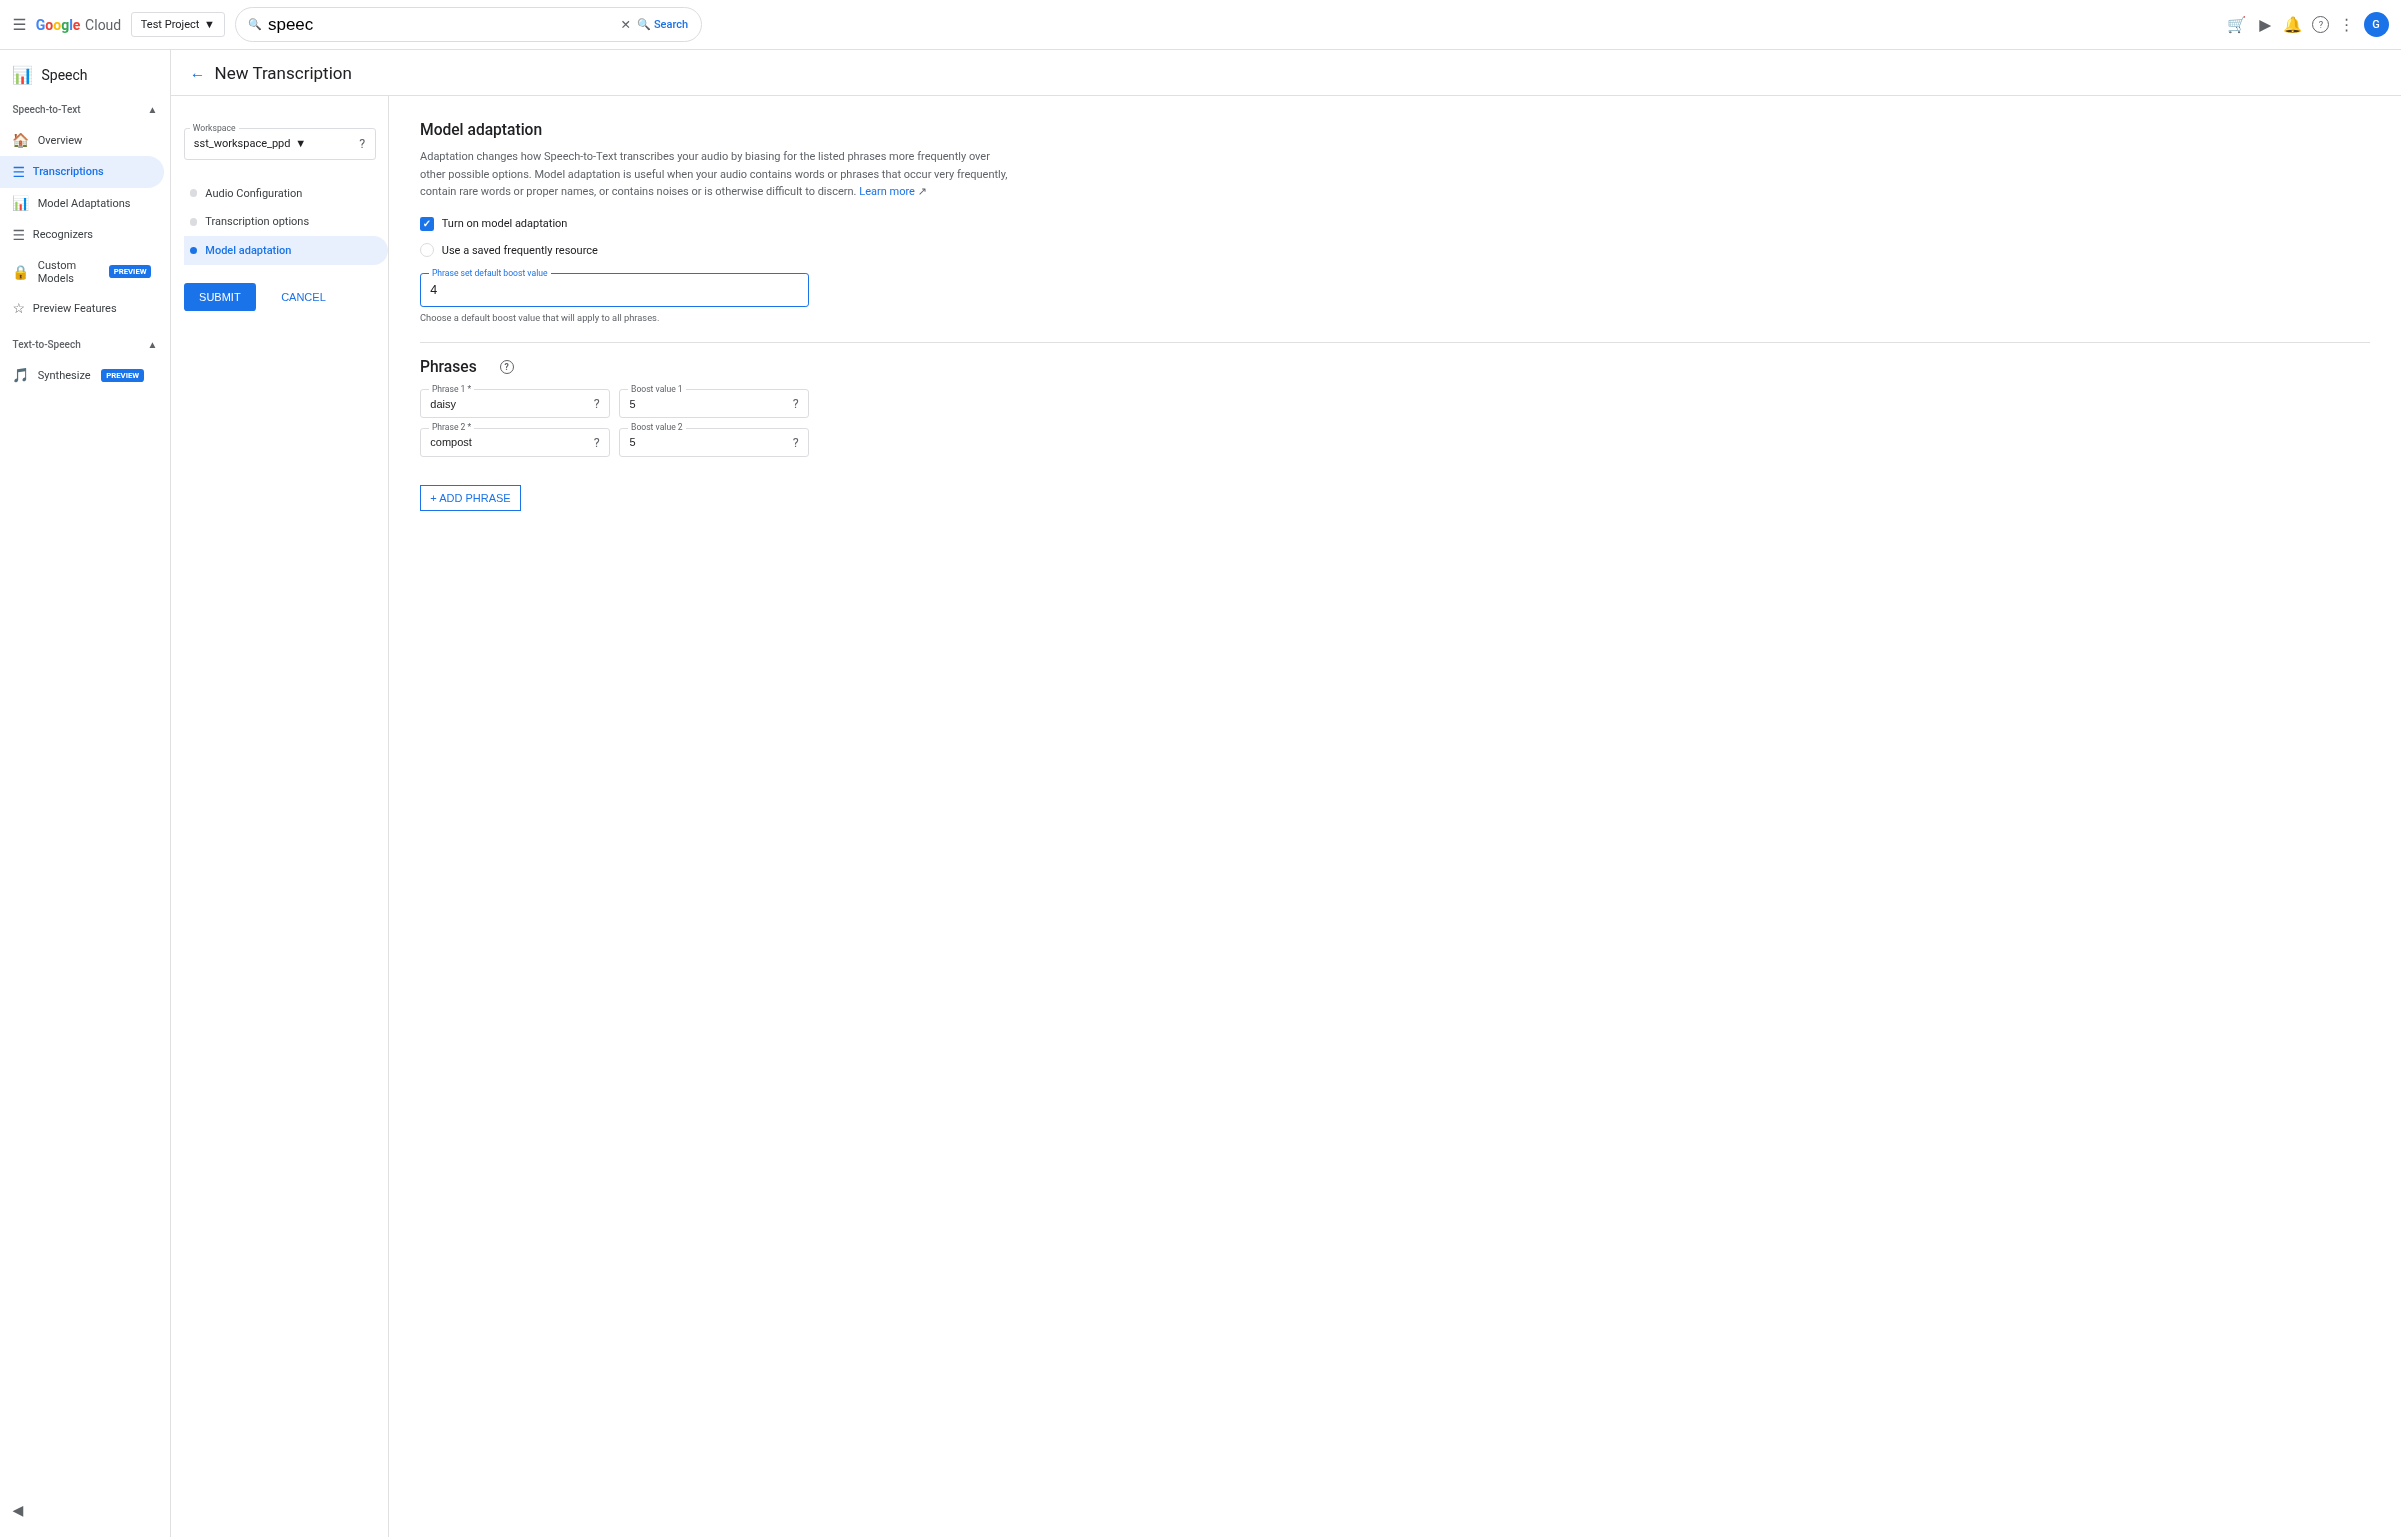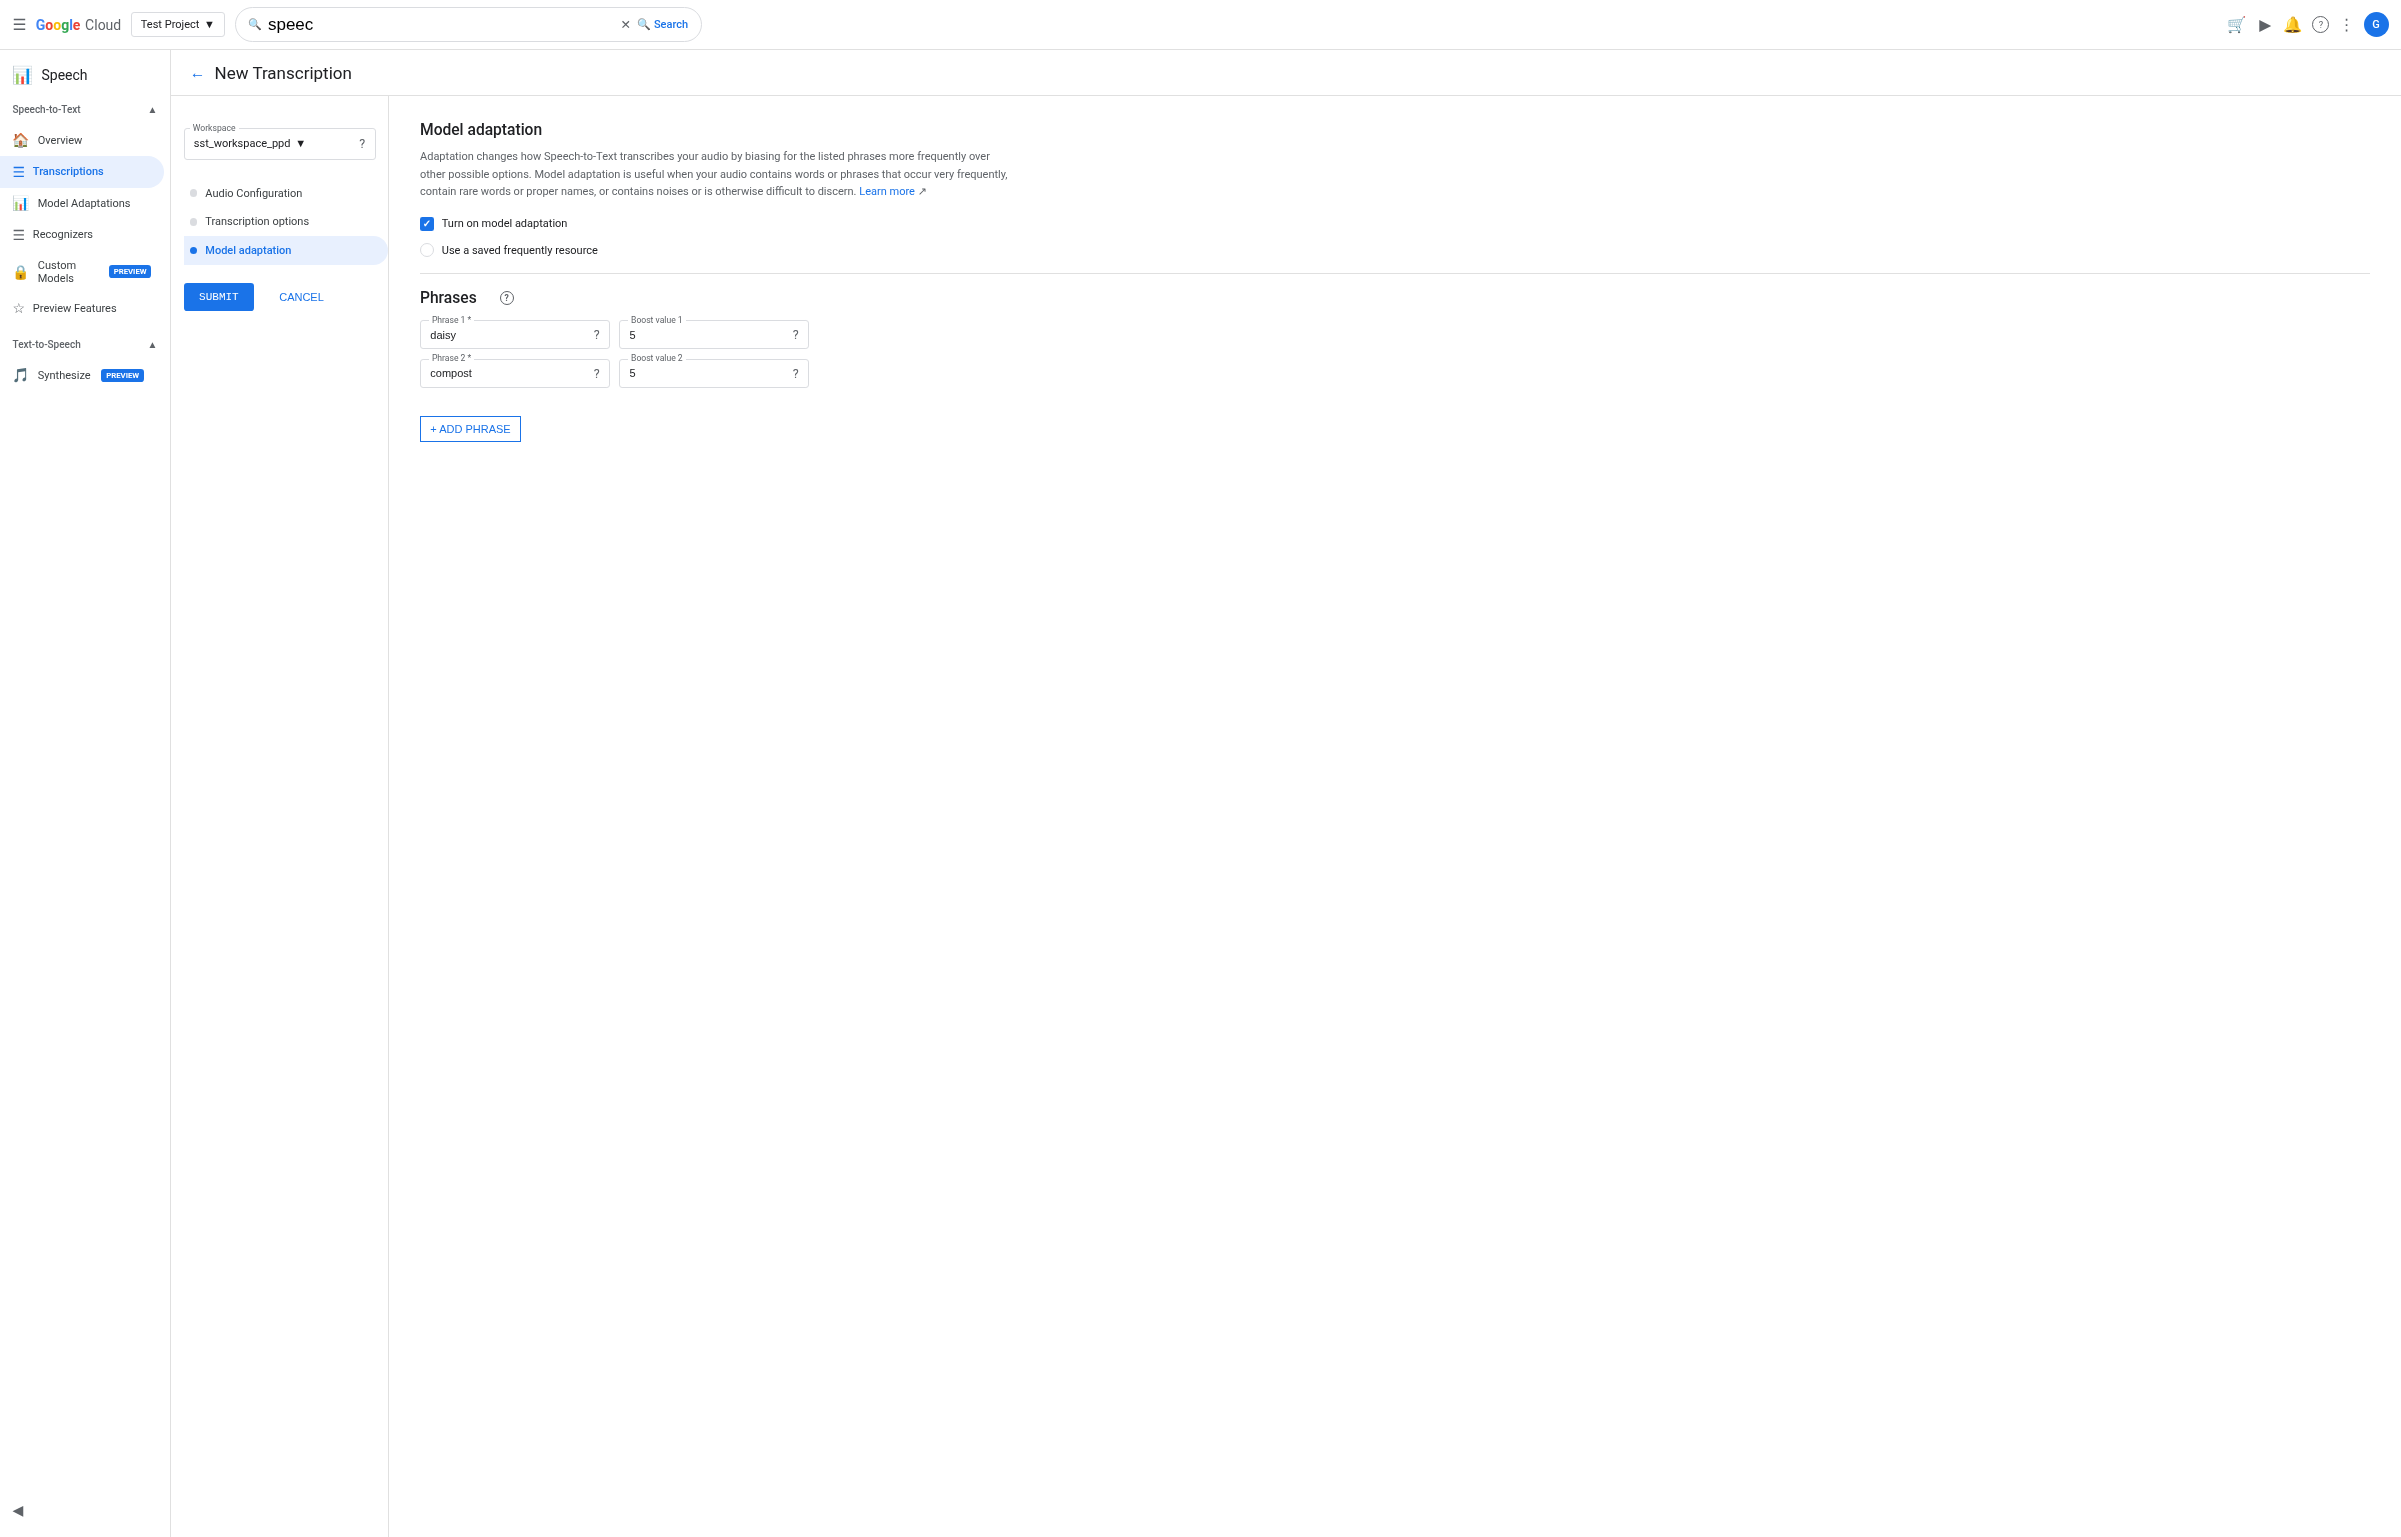--- a/index.html
+++ b/index.html
@@ -176,21 +176,20 @@
     .wizard-step.active .step-bullet { background: #1a73e8; }
 
     .wizard-actions {
       display: flex; gap: 9.3px; margin-top: 18.7px;
     }
     .btn-submit {
       background: #1a73e8; color: #fff;
       border: none; border-radius: 3.1px;
       padding: 7.8px 15.6px; font-size: 11px; font-weight: 500;
       cursor: pointer;
-      font-family: Liberation Mono, monospace;
     }
     .btn-cancel {
       background: transparent; color: #1a73e8;
       border: none;
       padding: 7.8px 15.6px; font-size: 11px; font-weight: 500;
       cursor: pointer;
     }
 
     
     .form-panel {
@@ -461,20 +460,27 @@
           <span class="checkbox-label">Turn on model adaptation</span>
         </div>
 
         <div class="radio-group">
           <div class="radio-row">
             <div class="radio-outer"></div>
             <span class="radio-label">Use a saved frequently resource</span>
           </div>
         </div>
 
+        <div class="field-group">
+          <div class="field-wrapper focused">
+            <span class="field-label-float focused">Phrase set default boost value</span>
+            <input type="text" class="field-input" value="4" style="">
+          </div>
+          <p class="field-hint">Choose a default boost value that will apply to all phrases.</p>
+        </div>
 
         <hr class="divider">
 
         <div class="phrases-section">
           <div class="phrases-title">
             <span>Phrases</span>
             <div class="help-icon">?</div>
           </div>
 
           <div class="phrases-grid">

